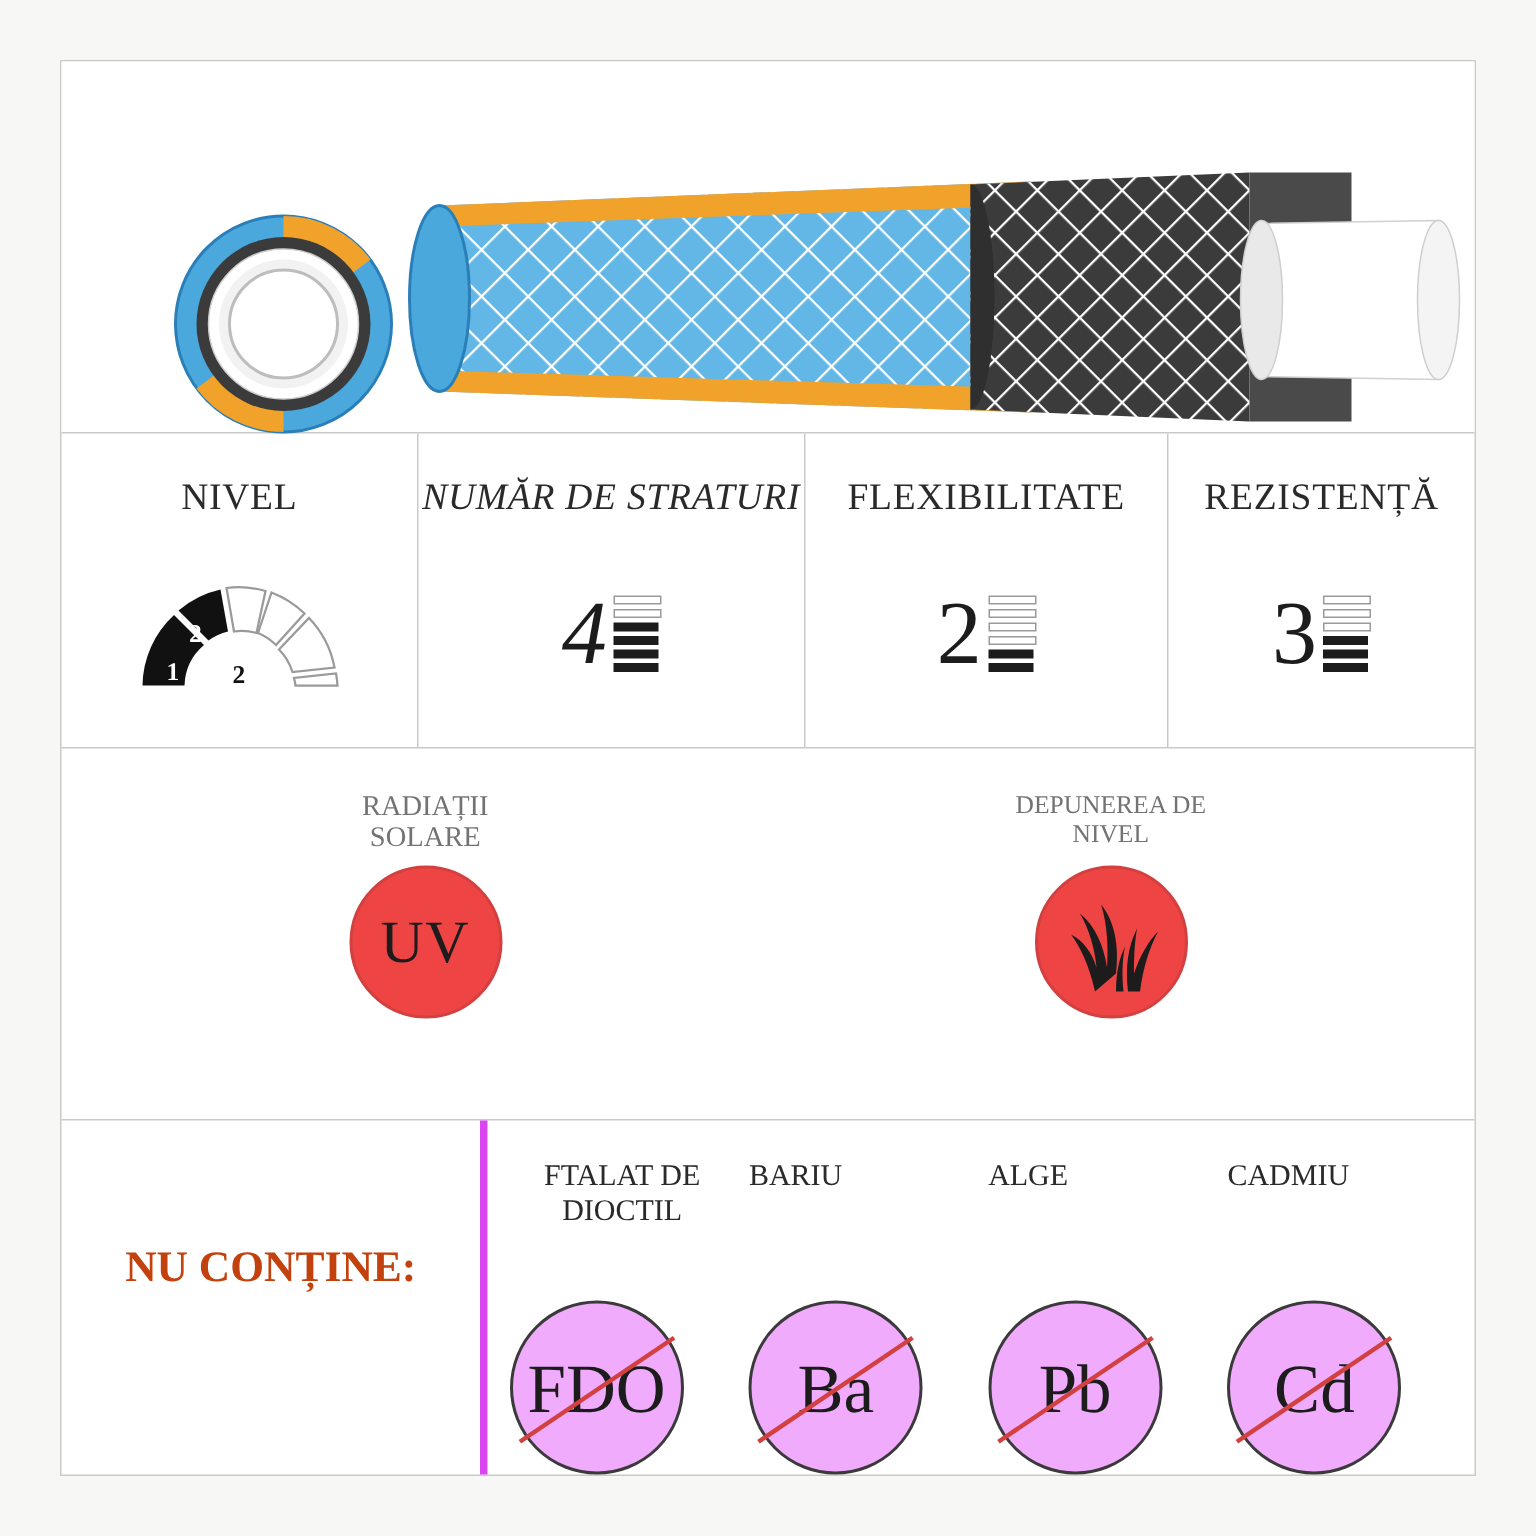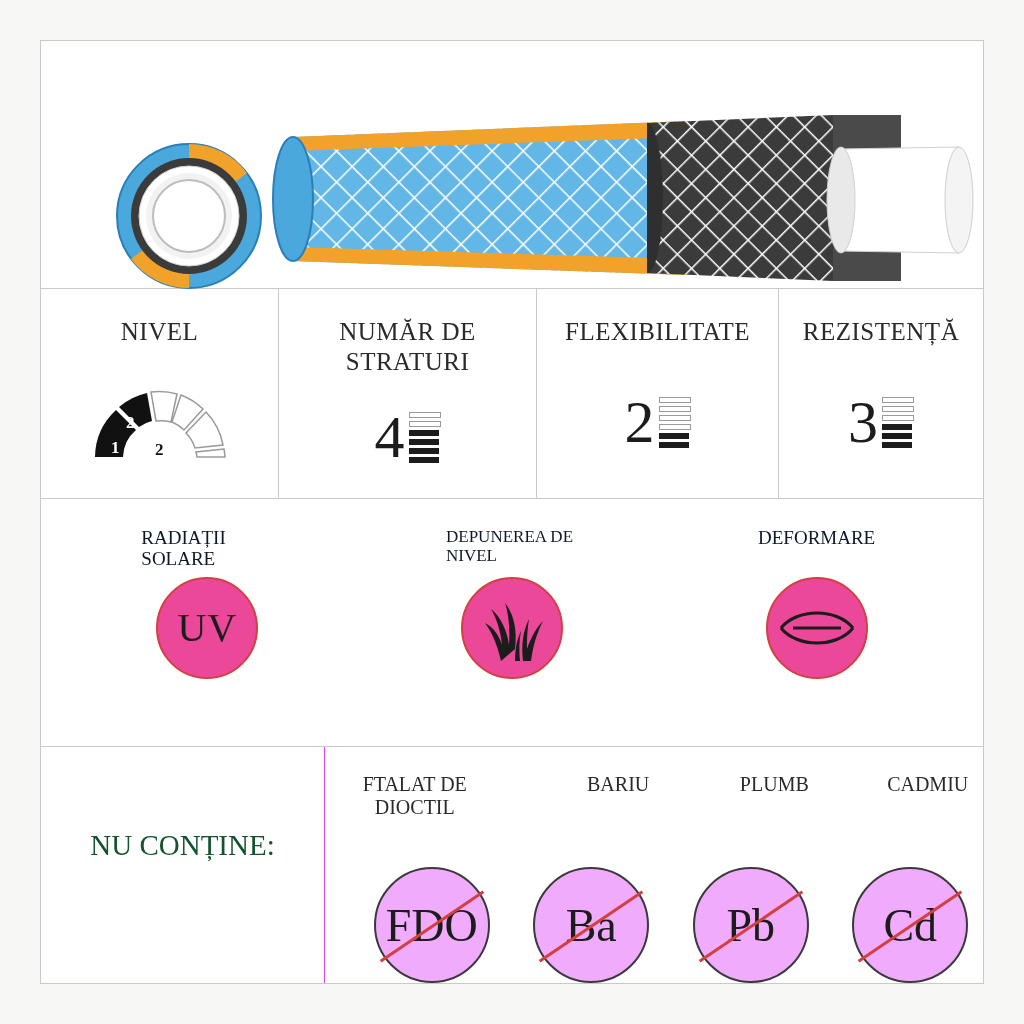--- a/index.html
+++ b/index.html
@@ -27,21 +27,21 @@
   .specs{
     display:flex;height:212px;border-bottom:1px solid #c9c9c9;box-sizing:border-box;
   }
   .spec{
     border-right:1px solid #c9c9c9;box-sizing:border-box;
     display:flex;flex-direction:column;align-items:center;justify-content:flex-start;
     padding-top:28px;
   }
   .spec:last-child{border-right:none;}
   .spec-nivel{width:238px;}
-  .spec-straturi{width:258px;}
+  .spec-straturi{width:258px;font-style:italic;}
   .spec-flex{width:242px;}
   .spec-rez{width:204px;}
   .spec-title{
     font-size:25px;letter-spacing:.5px;text-align:center;line-height:1.18;color:#2a2a2a;
   }
   .spec-body{
     flex:1;display:flex;align-items:center;justify-content:center;width:100%;
   }
   .num-wrap{display:flex;align-items:center;gap:4px;}
   .big-num{font-size:60px;line-height:1;color:#1c1c1c;}
@@ -58,44 +58,44 @@
     display:flex;align-items:center;justify-content:center;
     font-size:31px;letter-spacing:.5px;color:#2a2a2a;text-align:center;
     padding-bottom:70px;
   }
   .resist-icons{
     flex:1;display:flex;align-items:flex-start;justify-content:space-around;
     padding:28px 14px 0 14px;box-sizing:border-box;
   }
   .icon-cell{display:flex;flex-direction:column;align-items:center;width:132px;}
   .icon-cap{
-    font-size:19px;line-height:1.15;color:#0f172a;min-height:46px;
+    font-size:19px;text-align:center;line-height:1.15;color:#737373;min-height:46px;
   }
   .icon-cap.small{font-size:17px;}
   .circ{
     width:98px;height:98px;border-radius:50%;
-    border:2px solid #d24040;background:#ec4899;
+    border:2px solid #d24040;background:#ef4444;
     display:flex;align-items:center;justify-content:center;position:relative;
     margin-top:4px;
   }
   .circ .txt{font-size:40px;color:#1c1c1c;letter-spacing:1px;}
   
   .nocontain{
     flex:1;display:flex;box-sizing:border-box;
   }
   .nc-label{
-    width:284px;border-right:1px solid #d946ef;box-sizing:border-box;
+    width:284px;border-right:5px solid #d946ef;box-sizing:border-box;
     display:flex;align-items:center;justify-content:center;
-    font-size:29px;color:#14532d;text-align:center;padding-bottom:40px;
+    font-size:29px;color:#c2410c;text-align:center;padding-bottom:40px;font-weight:bold;
   }
   .nc-icons{
     flex:1;display:flex;align-items:flex-start;justify-content:space-around;
     padding:26px 10px 0 10px;box-sizing:border-box;
   }
-  .nc-cell{display:flex;flex-direction:column;align-items:flex-end;width:150px;gap:44px;}
+  .nc-cell{display:flex;flex-direction:column;align-items:flex-start;width:150px;gap:44px;}
   .nc-cap{font-size:20px;text-align:center;line-height:1.15;color:#2a2a2a;min-height:50px;}
   .nc-circ{
     width:112px;height:112px;border-radius:50%;
     border:2px solid #3a3a3a;background:#f0abfc;
     display:flex;align-items:center;justify-content:center;position:relative;
   }
   .nc-circ .txt{font-size:46px;color:#1c1c1c;}
   .slash{
     position:absolute;left:-6px;top:50%;width:124px;height:3px;background:#d24040;
     transform:rotate(-34deg);transform-origin:center;
@@ -240,30 +240,20 @@
         <div class="icon-cap small">DEPUNEREA DE NIVEL</div>
         <div class="circ">
           <svg width="82" height="82" viewBox="0 0 82 82">
             <path d="M30 74 C26 56 20 44 14 36 C22 40 28 48 31 58 C30 46 26 32 20 22 C30 30 36 44 38 58 C39 44 38 28 34 16 C44 28 46 46 44 62 Z" fill="#1c1c1c"></path>
             <path d="M52 74 C50 58 52 44 58 32 C56 44 56 54 56 62 C60 50 66 40 72 34 C66 46 62 58 60 74 Z" fill="#1c1c1c"></path>
             <path d="M44 74 C44 62 46 52 50 44 C48 54 48 64 49 74 Z" fill="#1c1c1c"></path>
           </svg>
         </div>
       </div>
 
-      <div class="icon-cell">
-        <div class="icon-cap">DEFORMARE</div>
-        <div class="circ">
-          <svg width="84" height="60" viewBox="0 0 84 60">
-            <path d="M6 30 C22 10 62 10 78 30" stroke="#1c1c1c" stroke-width="3" fill="none"></path>
-            <path d="M6 30 C22 50 62 50 78 30" stroke="#1c1c1c" stroke-width="3" fill="none"></path>
-            <path d="M18 30 H66" stroke="#1c1c1c" stroke-width="3" fill="none"></path>
-          </svg>
-        </div>
-      </div>
 
     </div>
   </div>
 
   <div class="nocontain">
     <div class="nc-label">NU CONȚINE:</div>
     <div class="nc-icons">
 
       <div class="nc-cell">
         <div class="nc-cap">FTALAT DE DIOCTIL</div>
@@ -275,21 +265,21 @@
 
       <div class="nc-cell">
         <div class="nc-cap">BARIU</div>
         <div class="nc-circ">
           <span class="txt">Ba</span>
           <span class="slash"></span>
         </div>
       </div>
 
       <div class="nc-cell">
-        <div class="nc-cap">PLUMB</div>
+        <div class="nc-cap">ALGE</div>
         <div class="nc-circ">
           <span class="txt">Pb</span>
           <span class="slash"></span>
         </div>
       </div>
 
       <div class="nc-cell">
         <div class="nc-cap">CADMIU</div>
         <div class="nc-circ">
           <span class="txt">Cd</span>

